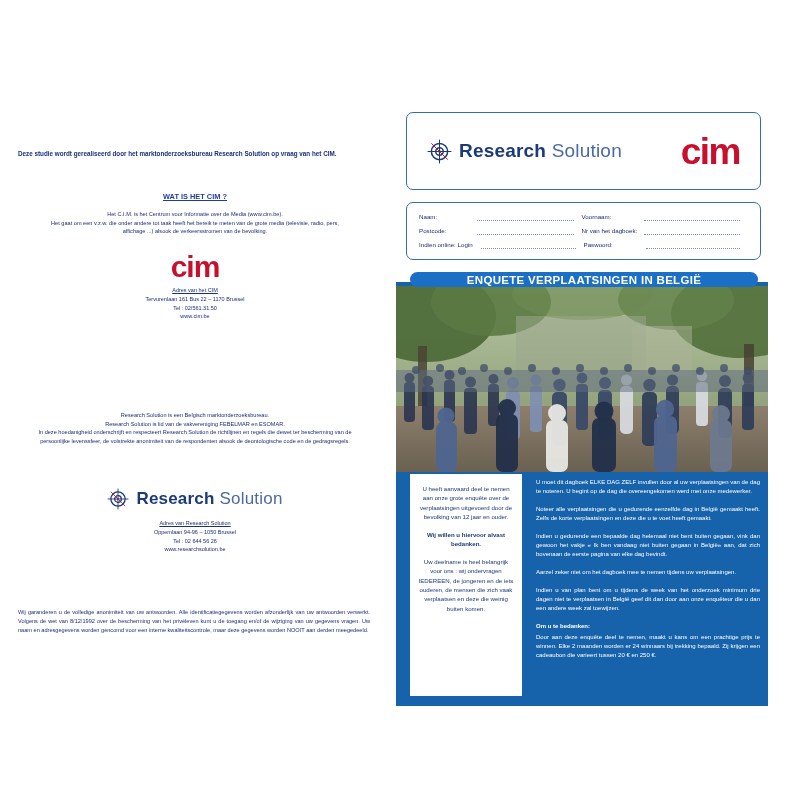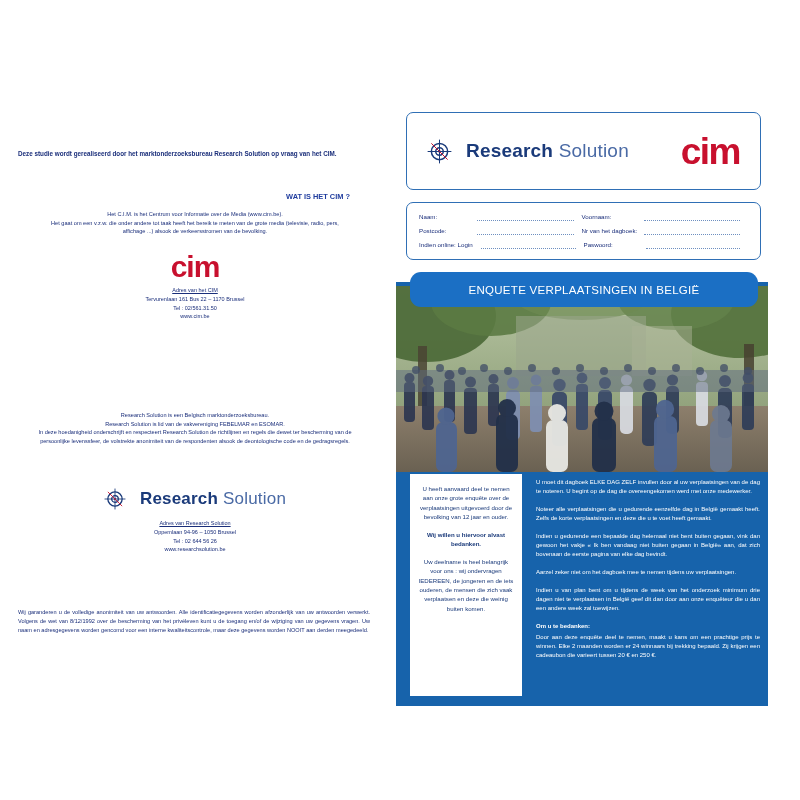--- a/index.html
+++ b/index.html
@@ -30,24 +30,25 @@
     left: 8px;
     top: 10px;
     width: 352px;
     font-size: 6.3px;
     font-weight: bold;
     color: #1a2e7a;
     line-height: 1.3;
   }
 
   .sec-title {
-    text-align: right;
+    text-align: center;
     font-size: 7.4px;
     font-weight: bold;
     color: #1f3c9e;
+    text-decoration: underline;
   }
 
   .sec-body {
     text-align: center;
     font-size: 5.6px;
     color: #1a2e7a;
     line-height: 1.55;
     margin-top: 9px;
   }
 
@@ -90,21 +91,21 @@
     position: absolute;
     left: 22px;
     top: 262px;
     width: 326px;
   }
 
   
   .rs-logo {
     display: inline-flex;
     align-items: center;
-    gap: 14px;
+    gap: 7px;
     justify-content: center;
   }
   .rs-mark {
     width: 22px;
     height: 22px;
     flex: 0 0 22px;
   }
   .rs-text {
     font-size: 17px;
     color: #1a3a7a;
@@ -217,26 +218,26 @@
     flex: 0 0 62px;
     text-align: left;
   }
 
   
   .banner {
     position: absolute;
     left: 22px;
     top: 166px;
     width: 348px;
-    height: 35px;
+    height: 15px;
     background: #1b6fc4;
     border-radius: 11px;
     color: #ffffff;
     font-size: 11.5px;
-    font-weight: normal;
+    font-weight: bold;
     letter-spacing: .3px;
     display: flex;
     align-items: center;
     justify-content: center;
     z-index: 4;
   }
 
   
   .blue-panel {
     position: absolute;

